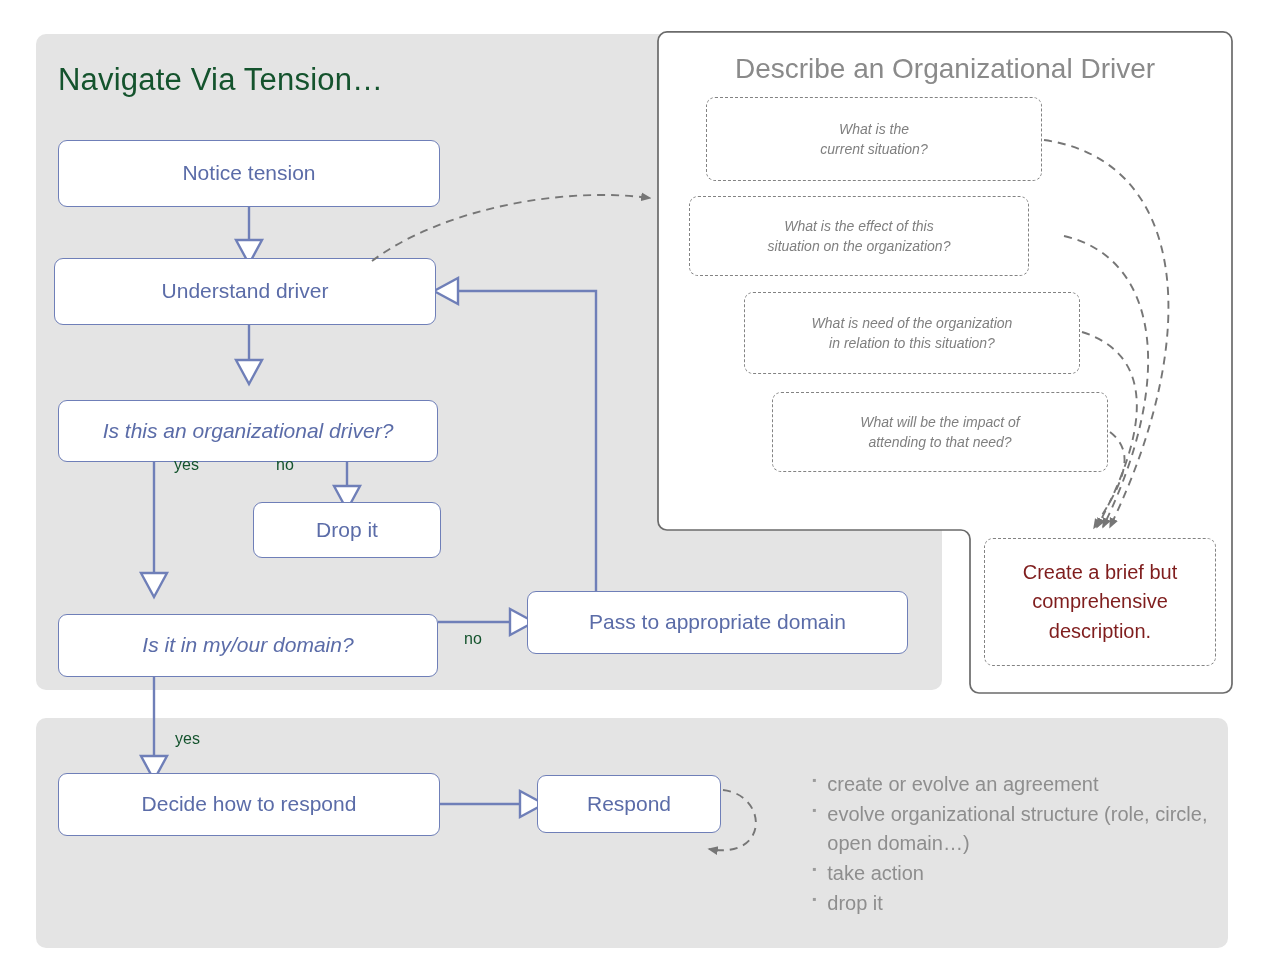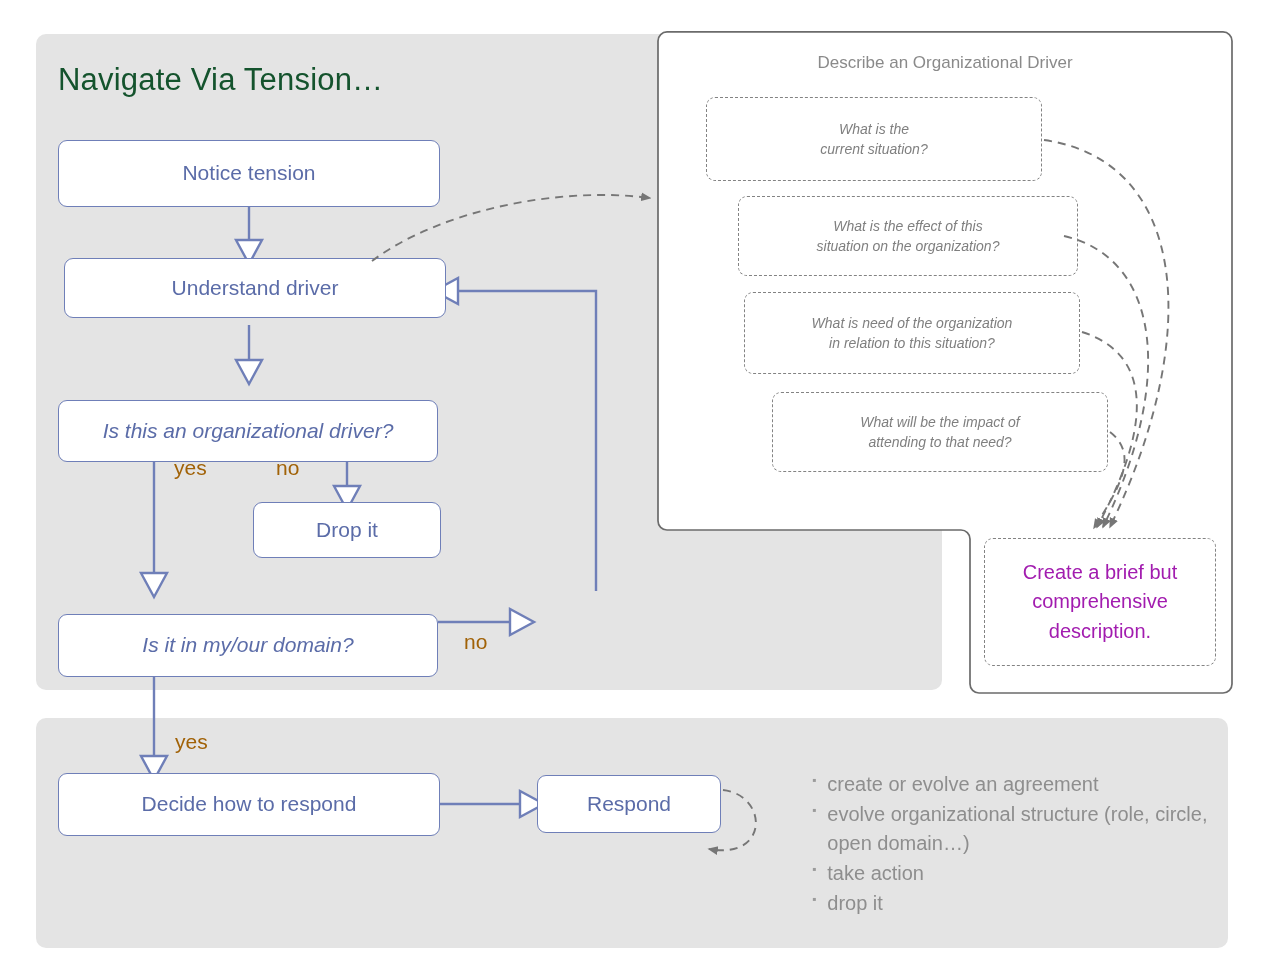--- a/index.html
+++ b/index.html
@@ -45,21 +45,21 @@
   }
   #title-top    { left: 58px;  top: 62px; }
   #title-bottom { left: 58px;  top: 883px; }
 
   #title-describe {
     position: absolute;
     left: 657px; top: 53px;
     width: 576px;
     text-align: center;
     color: #8a8a8a;
-    font-size: 17px;
+    font-size: 28px;
     z-index: 6;
   }
 
   
   .node {
     position: absolute;
     background: #ffffff;
     border: 1.6px solid #6f7fb8;
     border-radius: 9px;
     color: #5b6ca8;
@@ -68,21 +68,21 @@
     align-items: center;
     justify-content: center;
     text-align: right;
     box-sizing: border-box;
     z-index: 5;
     line-height: 1.25;
   }
   .node.q { font-style: italic; margin-top: 23px; }
 
   #n-notice   { left: 58px;  top: 140px; width: 382px; height: 67px; }
-  #n-under    { left: 64px;  top: 258px; width: 382px; height: 60px; }
+  #n-under    { left: 54px;  top: 258px; width: 382px; height: 67px; }
   #n-isorg    { left: 58px;  top: 377px; width: 380px; height: 62px; }
   #n-drop     { left: 253px; top: 502px; width: 188px; height: 56px; }
   #n-isdom    { left: 58px;  top: 591px; width: 380px; height: 63px; }
   #n-pass     { left: 527px; top: 591px; width: 381px; height: 63px; }
   #n-decide   { left: 58px;  top: 773px; width: 382px; height: 63px; }
   #n-respond  { left: 537px; top: 775px; width: 184px; height: 58px; }
 
   
   .dbox {
     position: absolute;
@@ -94,34 +94,34 @@
     display: flex;
     align-items: center;
     justify-content: center;
     text-align: center;
     box-sizing: border-box;
     line-height: 1.45;
     background: transparent;
     z-index: 6;
   }
   #d-q1 { left: 706px;  top: 97px;  width: 336px; height: 84px; }
-  #d-q2 { left: 738px;  top: 196px; width: 340px; height: 80px; }
+  #d-q2 { left: 689px;  top: 196px; width: 340px; height: 80px; }
   #d-q3 { left: 744px;  top: 292px; width: 336px; height: 82px; }
   #d-q4 { left: 772px;  top: 392px; width: 336px; height: 80px; }
   #d-create {
     left: 984px; top: 538px; width: 232px; height: 128px;
     font-style: normal; font-size: 20px; line-height: 1.48;
-    color: #a21caf;
+    color: #7f1d1d;
   }
 
   
   .elabel {
     position: absolute;
-    color: #a16207;
-    font-size: 21px;
+    color: #14532d;
+    font-size: 16px;
     z-index: 6;
     white-space: nowrap;
   }
   #lab-yes1 { left: 174px; top: 456px; }
   #lab-no1  { left: 276px; top: 456px; }
   #lab-no2  { left: 464px; top: 630px; }
   #lab-yes2 { left: 175px; top: 730px; }
 
   
   .edges {
@@ -230,20 +230,21 @@
 
       <path d="M 723,790 C 768,795 770,860 709,849"></path>
     </g>
   </svg>
 
   <div class="node" id="n-notice">Notice tension</div>
   <div class="node" id="n-under">Understand driver</div>
   <div class="node q" id="n-isorg">Is this an organizational driver?</div>
   <div class="node" id="n-drop">Drop it</div>
   <div class="node q" id="n-isdom">Is it in my/our domain?</div>
+  <div class="node" id="n-pass">Pass to appropriate domain</div>
   <div class="node" id="n-decide">Decide how to respond</div>
   <div class="node" id="n-respond">Respond</div>
 
   <div class="elabel" id="lab-yes1">yes</div>
   <div class="elabel" id="lab-no1">no</div>
   <div class="elabel" id="lab-no2">no</div>
   <div class="elabel" id="lab-yes2">yes</div>
 
   <div class="dbox" id="d-q1">What is the<br>current situation?</div>
   <div class="dbox" id="d-q2">What is the effect of this<br>situation on the organization?</div>

